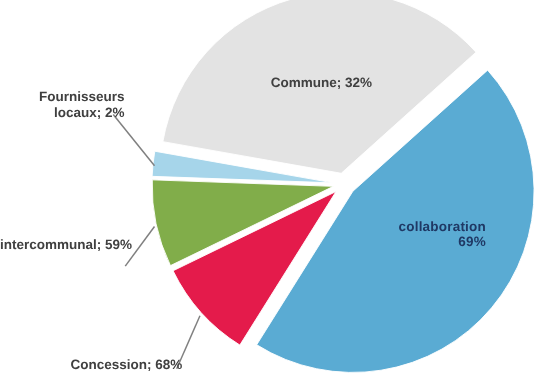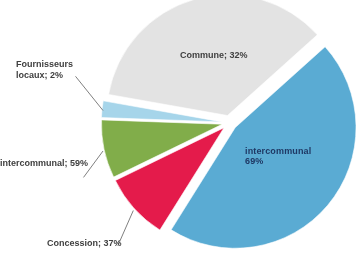--- a/index.html
+++ b/index.html
@@ -3,21 +3,21 @@
 <meta charset="utf-8">
 <title>Pie chart</title>
 <style>
   html,body{margin:0;padding:0;}
   body{width:359px;height:253px;background:#ffffff;font-family:"Liberation Sans",sans-serif;overflow:hidden;}
   #chart-root{position:relative;width:359px;height:253px;}
   svg.pie{position:absolute;left:0;top:0;width:359px;height:253px;display:block;}
   .slice{stroke:#ffffff;stroke-width:0.6;stroke-linejoin:round;}
   .leader{stroke:#808080;stroke-width:1;fill:none;}
   .lbl{position:absolute;font-weight:bold;font-size:9px;line-height:11px;color:#404040;white-space:nowrap;}
-  .lbl.ctr{text-align:left;}
+  .lbl.ctr{text-align:right;}
 </style>
 </head>
 <body>
 <div id="chart-root">
 
 <svg class="pie" viewBox="0 0 359 253">
   <g>
     <path class="slice" fill="#e3e3e3" d="M 227.49 115.53 L 108.57 94.44 A 120.78 120.78 0 0 1 317.34 34.80 Z"></path>
     <path class="slice" fill="#5aabd3" d="M 235.25 127.50 L 325.09 46.77 A 120.78 120.78 0 0 1 171.14 229.86 Z"></path>
     <path class="slice" fill="#e41b4b" d="M 224.00 127.68 L 159.89 230.05 A 120.78 120.78 0 0 1 115.38 180.52 Z"></path>
@@ -28,25 +28,25 @@
     <path class="leader" d="M 75.5 76.3 L 103 110.5"></path>
     <path class="leader" d="M 83.5 177.4 L 103 151"></path>
     <path class="leader" d="M 117.8 245.8 L 133.3 210.5"></path>
   </g>
 </svg>
 
 <div class="lbl ctr" style="left:180px;top:50px;width:68px;">
   <div>Commune; 32%</div>
 </div>
 <div class="lbl ctr" style="left:245px;top:146px;width:79px;color:#1f3864;line-height:10.3px;letter-spacing:0.14px;">
-  <div>intercommunal</div>
+  <div>collaboration</div>
   <div>69%</div>
 </div>
 <div class="lbl ctr" style="left:47px;top:238px;width:70px;">
-  <div>Concession; 37%</div>
+  <div>Concession; 68%</div>
 </div>
 <div class="lbl ctr" style="left:0px;top:158px;width:82px;">
   <div>intercommunal; 59%</div>
 </div>
 <div class="lbl ctr" style="left:16px;top:59px;width:67px;">
   <div>Fournisseurs</div>
   <div>locaux; 2%</div>
 </div>
 </div>
 

